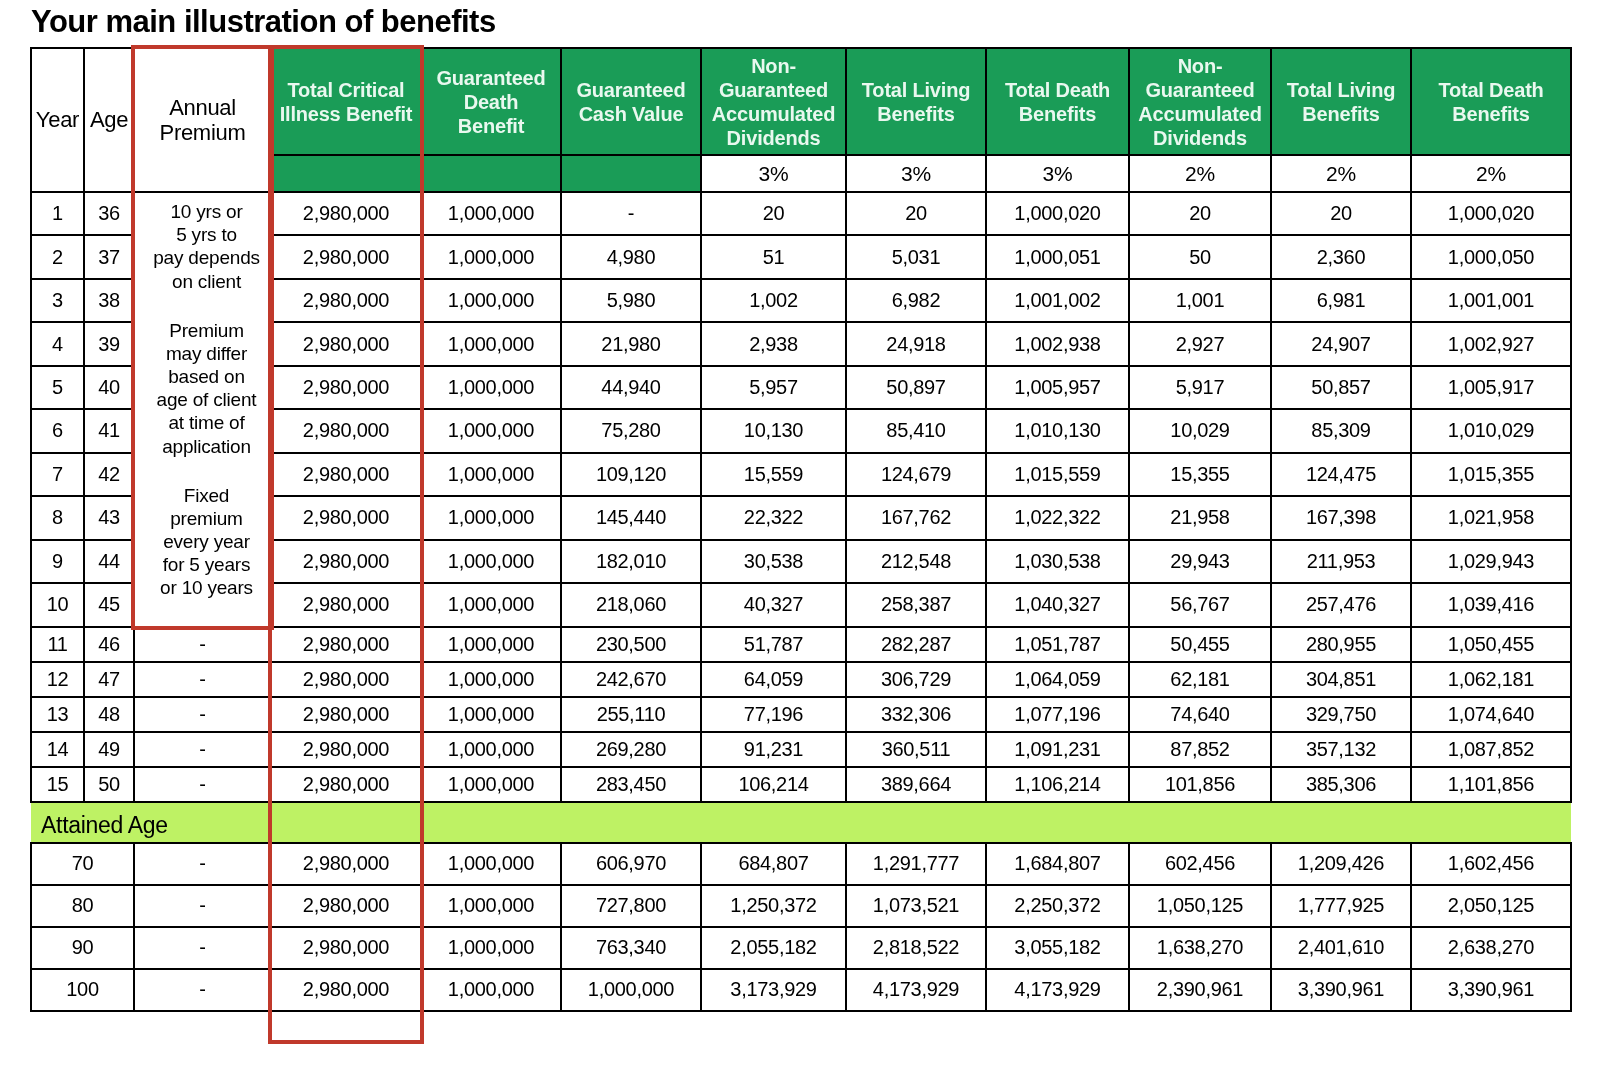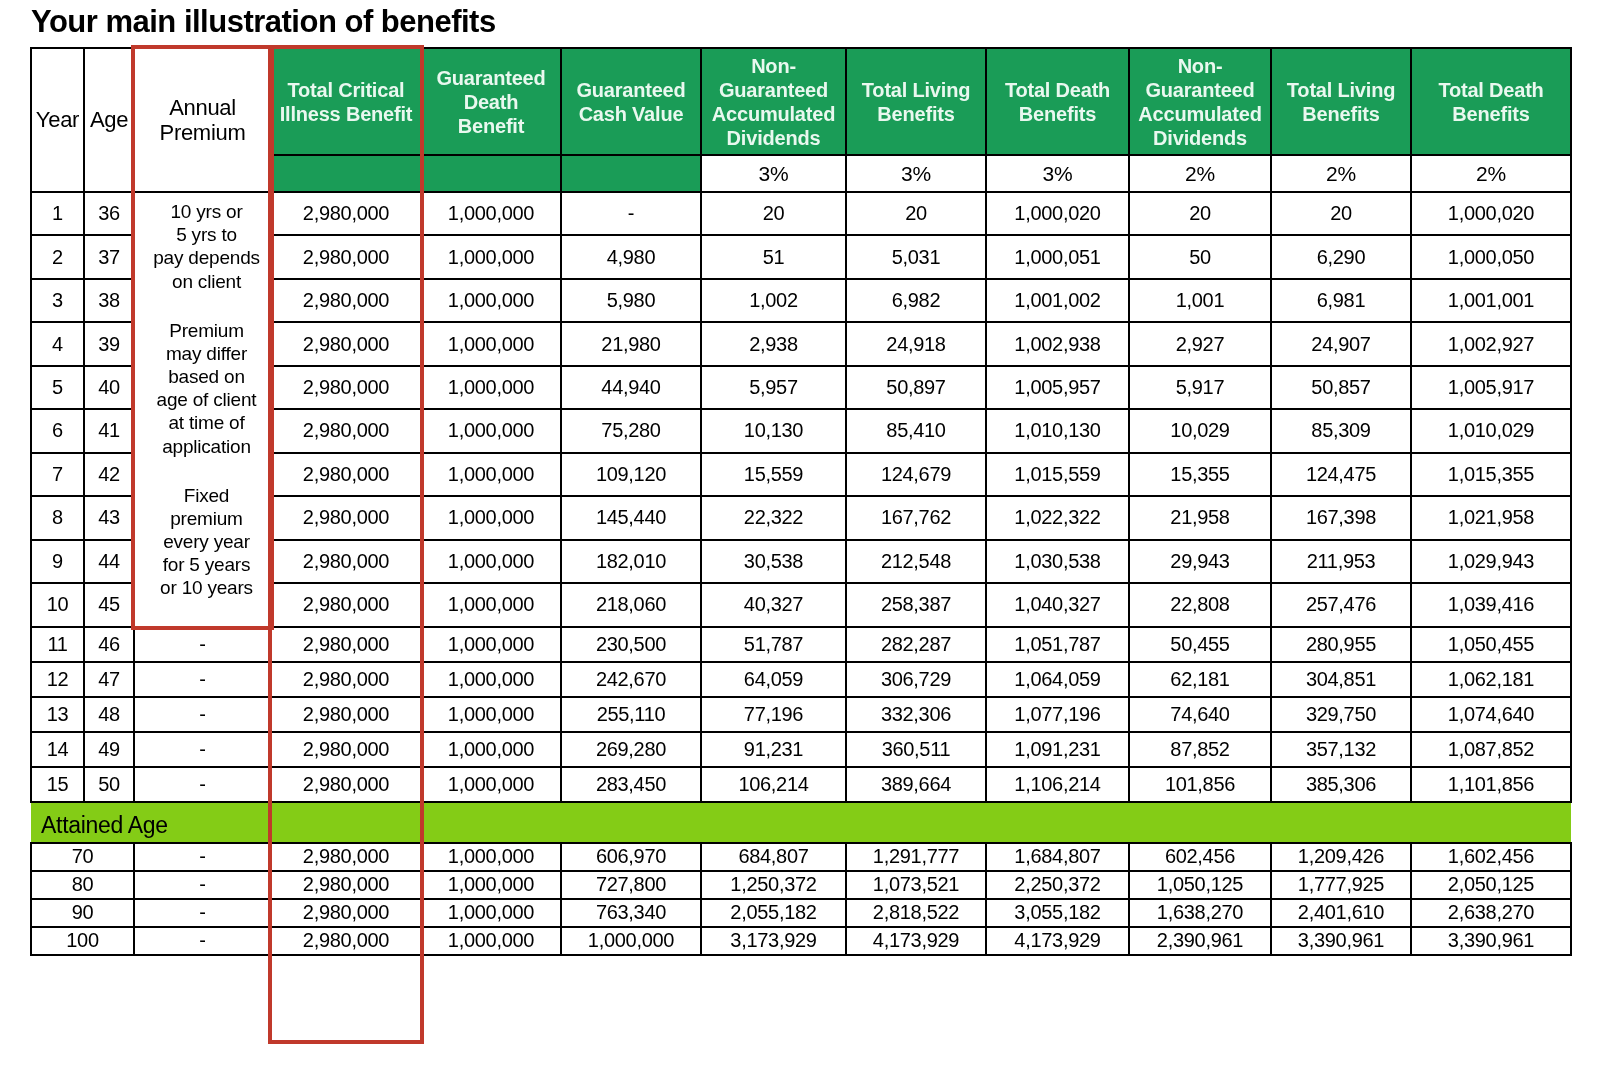--- a/index.html
+++ b/index.html
@@ -8,31 +8,31 @@
   .title{position:absolute;left:31px;top:4px;margin:0;font-size:31px;font-weight:800;
          letter-spacing:-0.5px;color:#000;}
   table.benefits{position:absolute;left:30px;top:47px;width:1540px;border-collapse:collapse;
          table-layout:fixed;}
   th,td{border:2px solid var(--grid,#000);padding:0;text-align:center;vertical-align:middle;
         overflow:hidden;}
   tr.hrow{height:107px;}
   tr.rrow{height:37px;}
   tr.data-row{height:35px;}
   tr.gap-row{height:41px;}
-  tr.att-row{height:28px;}
+  tr.att-row{height:42px;}
   th.plain{background:#fff;font-weight:400;font-size:22px;letter-spacing:-0.3px;line-height:1.15;}
   th.green{background:var(--green,#1A9C57);color:var(--header-text,#E9F8EF);font-weight:700;
            font-size:20px;line-height:1.2;padding:2px 6px;letter-spacing:-0.2px;}
   td.gsub{background:var(--green,#1A9C57);}
   td.rate{background:#fff;font-size:21px;letter-spacing:-0.3px;}
   td.num{font-size:20px;letter-spacing:-0.3px;background:#fff;}
   td.notes{vertical-align:top;text-align:center;padding:7px 2px 0 10px;background:#fff;}
   td.notes p{margin:0 0 26px 0;font-size:19px;line-height:1.22;white-space:pre-line;
              letter-spacing:-0.2px;}
-  tr.gap-row td{border:none;background:#84cc16;margin-top:8px;}
+  tr.gap-row td{border:none;background:#bef264;margin-top:8px;}
   td.gap-label{text-align:left;vertical-align:bottom;font-size:23px;padding:0 0 3px 10px;
                letter-spacing:-0.3px;}
   .redbox{position:absolute;border:4px solid var(--red,#C0392B);box-sizing:border-box;
           pointer-events:none;background:transparent;}
 </style>
 </head>
 <body>
 
 <div class="page">
   <h1 class="title">Your main illustration of benefits</h1>
@@ -112,21 +112,21 @@
         <tr class="data-row">
           <td class="num">2</td>
           <td class="num">37</td>
           <td class="num">2,980,000</td>
           <td class="num">1,000,000</td>
           <td class="num">4,980</td>
           <td class="num">51</td>
           <td class="num">5,031</td>
           <td class="num">1,000,051</td>
           <td class="num">50</td>
-          <td class="num">6,290</td>
+          <td class="num">2,360</td>
           <td class="num">1,000,050</td>
         </tr>
         <tr class="data-row">
           <td class="num">3</td>
           <td class="num">38</td>
           <td class="num">2,980,000</td>
           <td class="num">1,000,000</td>
           <td class="num">5,980</td>
           <td class="num">1,002</td>
           <td class="num">6,982</td>
@@ -215,21 +215,21 @@
         </tr>
         <tr class="data-row">
           <td class="num">10</td>
           <td class="num">45</td>
           <td class="num">2,980,000</td>
           <td class="num">1,000,000</td>
           <td class="num">218,060</td>
           <td class="num">40,327</td>
           <td class="num">258,387</td>
           <td class="num">1,040,327</td>
-          <td class="num">22,808</td>
+          <td class="num">56,767</td>
           <td class="num">257,476</td>
           <td class="num">1,039,416</td>
         </tr>
         <tr class="data-row">
           <td class="num">11</td>
           <td class="num">46</td>
           <td class="num">-</td>
           <td class="num">2,980,000</td>
           <td class="num">1,000,000</td>
           <td class="num">230,500</td>

